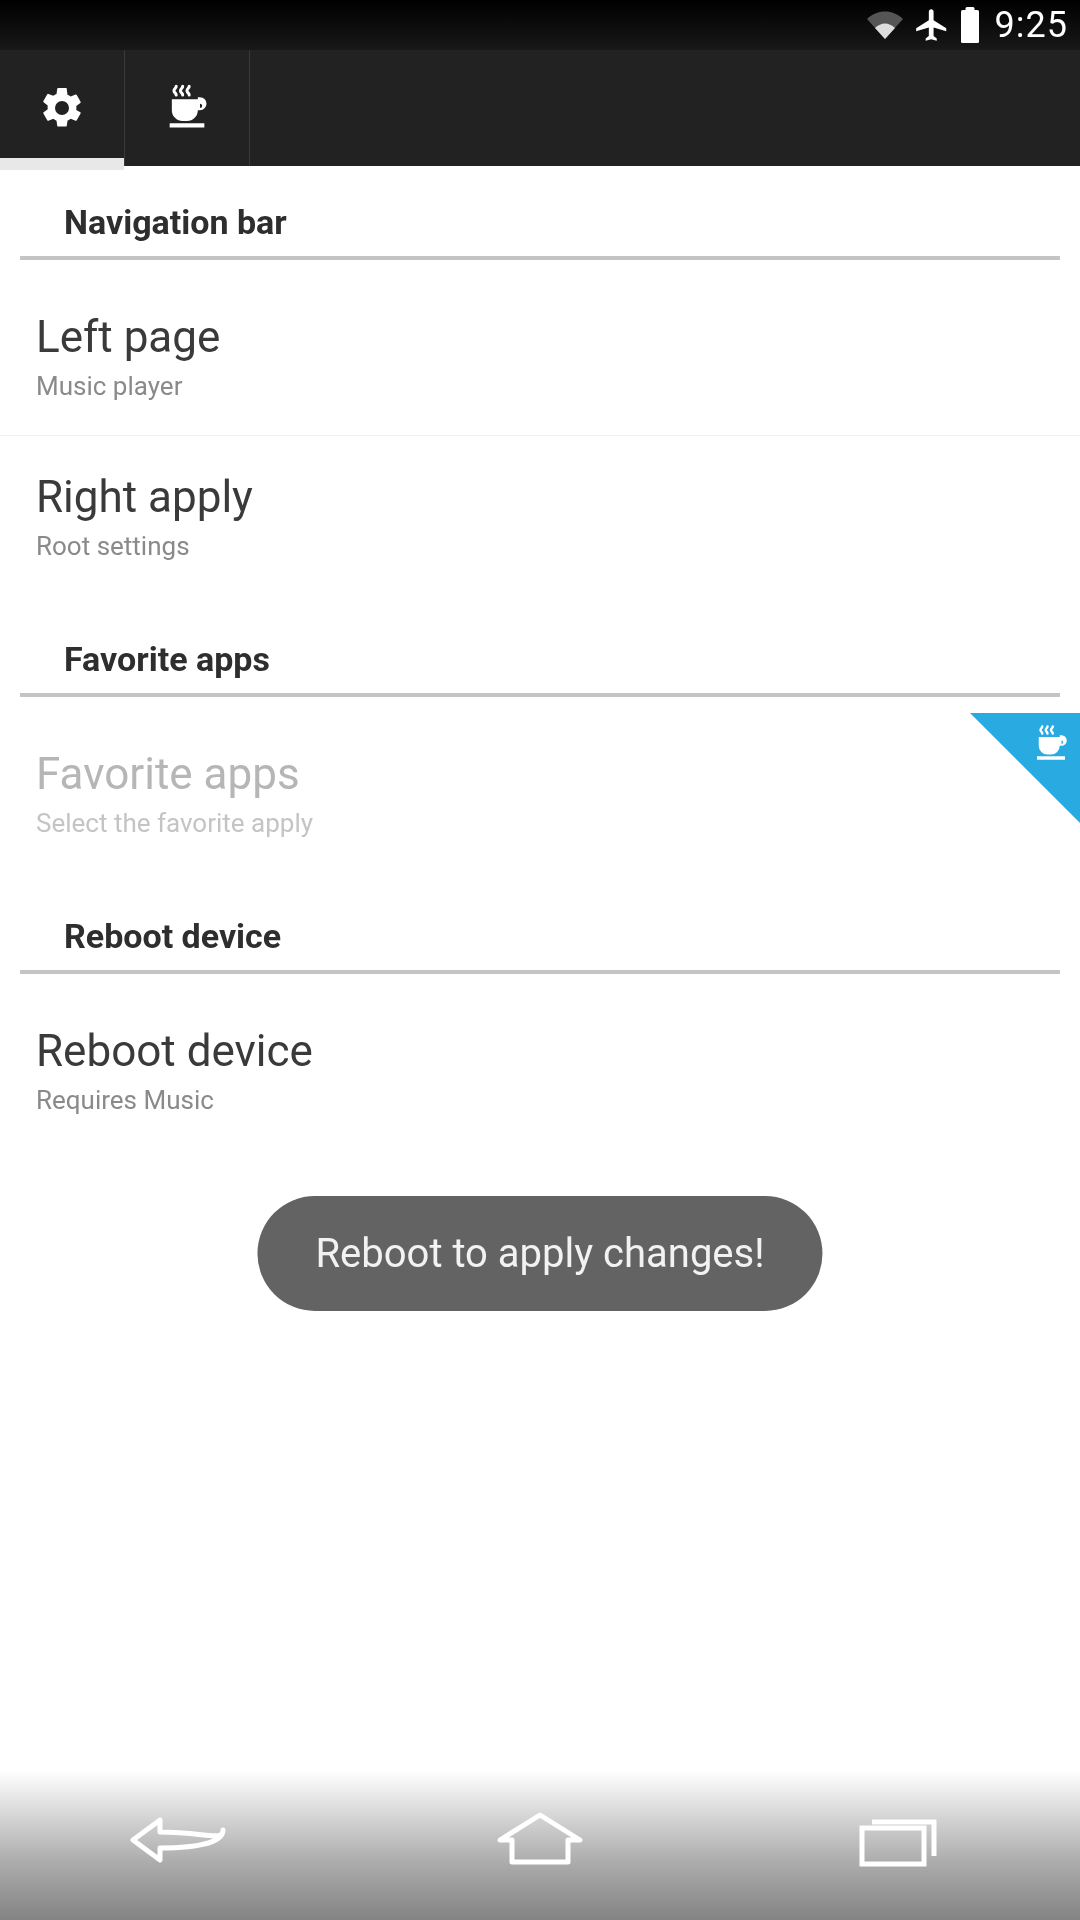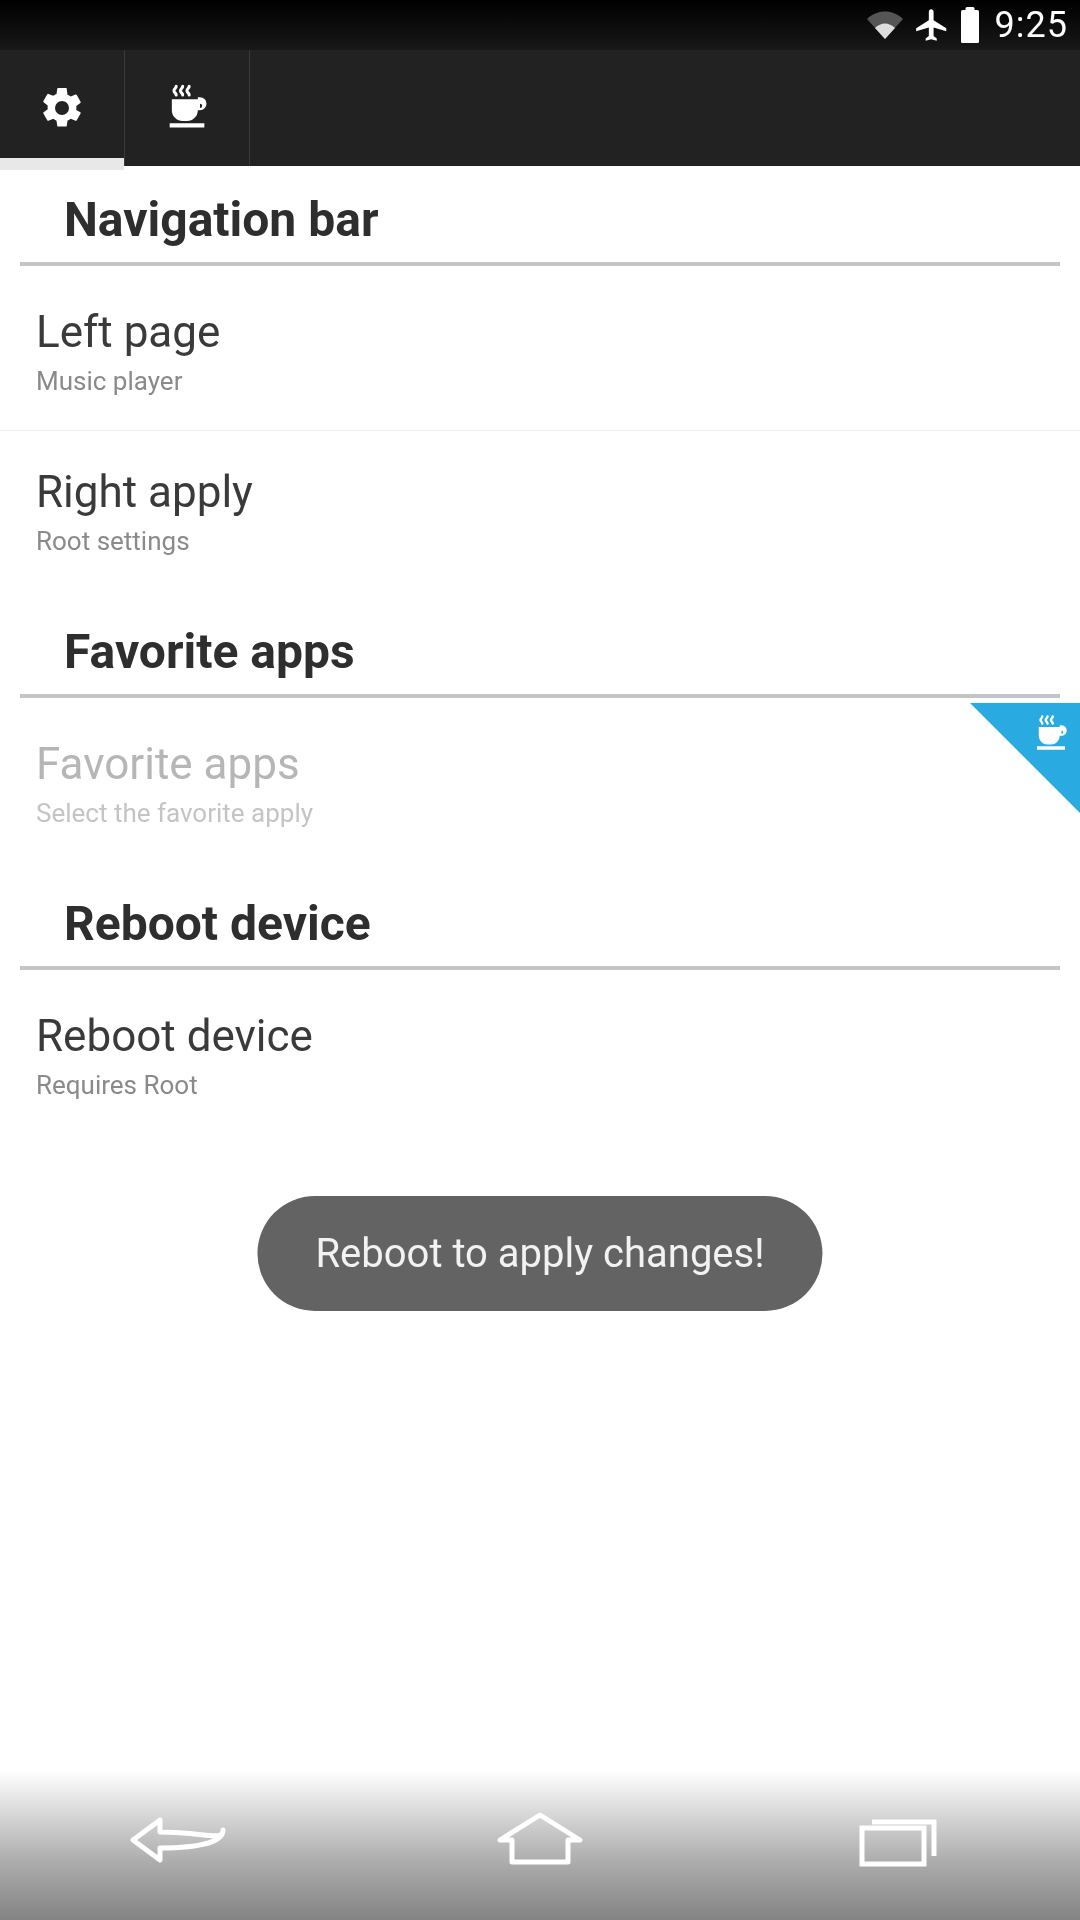--- a/index.html
+++ b/index.html
@@ -40,25 +40,25 @@
     left: 0; right: 0; bottom: -4px;
     height: 12px;
     background: #e8e8e8;
   }
   
   
   .content { position: relative; padding: 0; }
   
   .section-header {
     padding: 28px 44px 14px 44px;
-    font-size: 48px;
+    font-size: 34px;
     font-weight: 700;
     color: #2e2e2e;
     border-bottom: 4px solid #c4c4c4;
-    margin: 5px 20px;
+    margin: 16px 20px;
   }
   .section-header.first { padding-top: 20px; }
   
   .list-item {
     padding: 34px 36px 34px 36px;
     border-bottom: 1px solid #f0f0f0;
     position: relative;
   }
   .list-item:last-of-type { border-bottom: none; }
   .list-item.no-border { border-bottom: none; }
@@ -192,21 +192,21 @@
       </span>
     </div>
     <div class="list-item-title">Favorite apps</div>
     <div class="list-item-subtitle">Select the favorite apply</div>
   </div>
 
   <div class="section-header">Reboot device</div>
 
   <div class="list-item no-border">
     <div class="list-item-title">Reboot device</div>
-    <div class="list-item-subtitle">Requires Root</div>
+    <div class="list-item-subtitle">Requires Music</div>
   </div>
 
 </div>
 
 <div class="toast">Reboot to apply changes!</div>
 
 <div class="nav-bar">
   <div class="nav-btn">
     <span>
       <svg width="110" height="60" viewBox="0 0 110 60" fill="none" stroke="#fff" stroke-width="5" stroke-linejoin="round" stroke-linecap="round">

